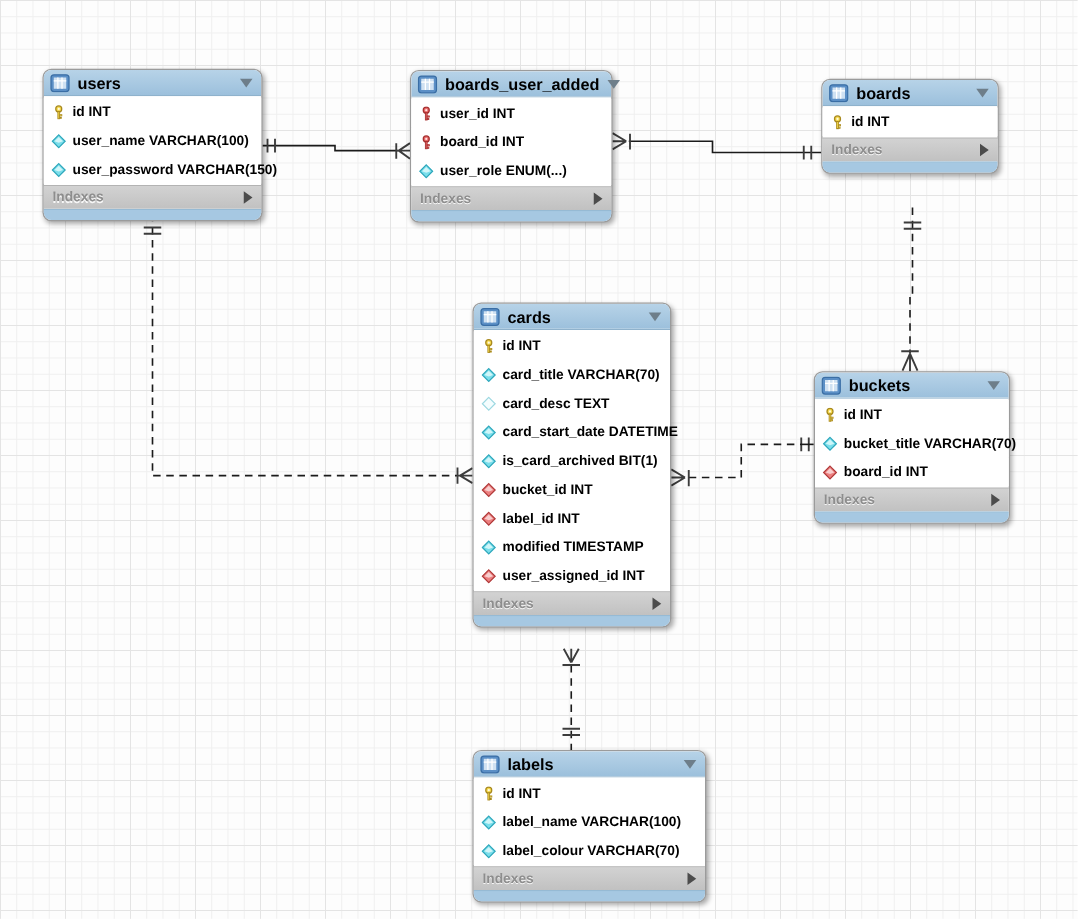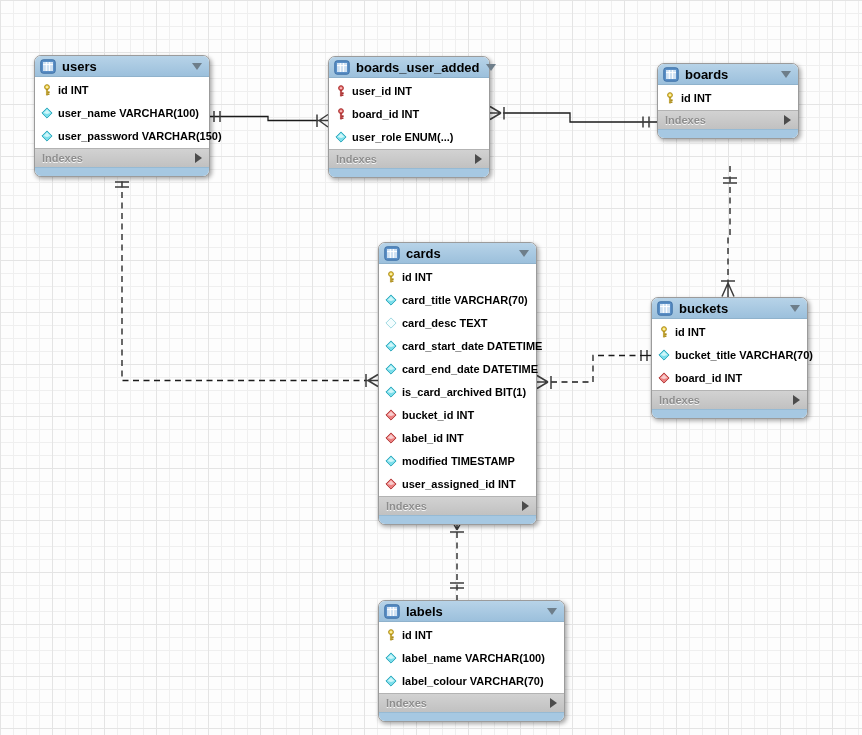--- a/index.html
+++ b/index.html
@@ -277,26 +277,20 @@
       <div class="t-row">
         <svg class="col-icon" width="12" height="12">
             <use href="#ic-dia-cyan"></use>
           </svg>
         <span class="col-text">card_start_date DATETIME</span>
       </div>
       <div class="t-row">
         <svg class="col-icon" width="12" height="12">
             <use href="#ic-dia-cyan"></use>
           </svg>
-        <span class="col-text">card_end_date DATETIME</span>
-      </div>
-      <div class="t-row">
-        <svg class="col-icon" width="12" height="12">
-            <use href="#ic-dia-cyan"></use>
-          </svg>
         <span class="col-text">is_card_archived BIT(1)</span>
       </div>
       <div class="t-row">
         <svg class="col-icon" width="12" height="12">
             <use href="#ic-dia-red"></use>
           </svg>
         <span class="col-text">bucket_id INT</span>
       </div>
       <div class="t-row">
         <svg class="col-icon" width="12" height="12">

